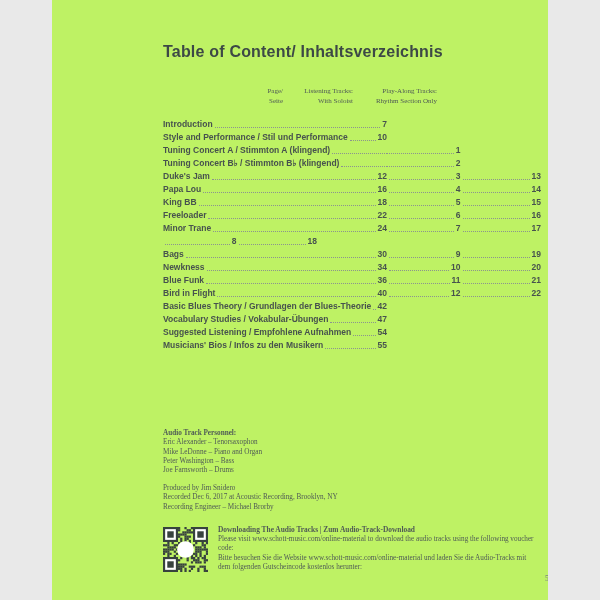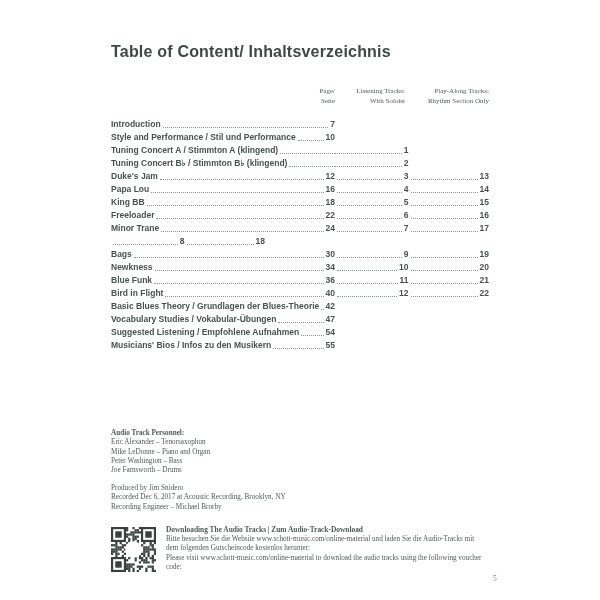--- a/index.html
+++ b/index.html
@@ -6,21 +6,21 @@
     --title-color:#3d4946;
     --toc-text:#47524e;
     --dots:#8b948f;
     --serif-text:#4f5a56;
     --qr:#37423e;
     --pagenum:#7a827e;
   }
   html,body{margin:0;padding:0;}
   body{background:#e9e9e9;font-family:"Liberation Serif",serif;}
   .sheet{
-    position:relative;width:600px;height:600px;background:#ffffff;
+    position:relative;width:496px;height:600px;background:#bef264;
     margin:0 auto;overflow:hidden;
   }
   
   .title{
     position:absolute;left:111px;top:43px;
     font:700 16px "Liberation Sans",sans-serif;
     color:var(--title-color);letter-spacing:.2px;white-space:nowrap;
   }
   
   .colhead{
@@ -476,20 +476,20 @@
         <rect x="14" y="0" width="7" height="7" fill="#37423e"></rect>
         <rect x="15" y="1" width="5" height="5" fill="#ffffff"></rect>
         <rect x="16" y="2" width="3" height="3" fill="#37423e"></rect>
         <rect x="0" y="14" width="7" height="7" fill="#37423e"></rect>
         <rect x="1" y="15" width="5" height="5" fill="#ffffff"></rect>
         <rect x="2" y="16" width="3" height="3" fill="#37423e"></rect>
         <circle cx="10.5" cy="10.5" r="3.9" fill="#ffffff"></circle>
       </svg>
     <div class="dl-text">
       <div class="dl-heading">Downloading The Audio Tracks | Zum Audio-Track-Download</div>
+      <div>Please visit www.schott-music.com/online-material to download the audio tracks using the following voucher code:</div>
       <div>Bitte besuchen Sie die Website www.schott-music.com/online-material und laden Sie die Audio-Tracks mit dem folgenden Gutscheincode kostenlos herunter:</div>
-      <div>Please visit www.schott-music.com/online-material to download the audio tracks using the following voucher code:</div>
     </div>
   </div>
 
   <div class="pagenum">5</div>
 
 </div>
 
 </body></html>

